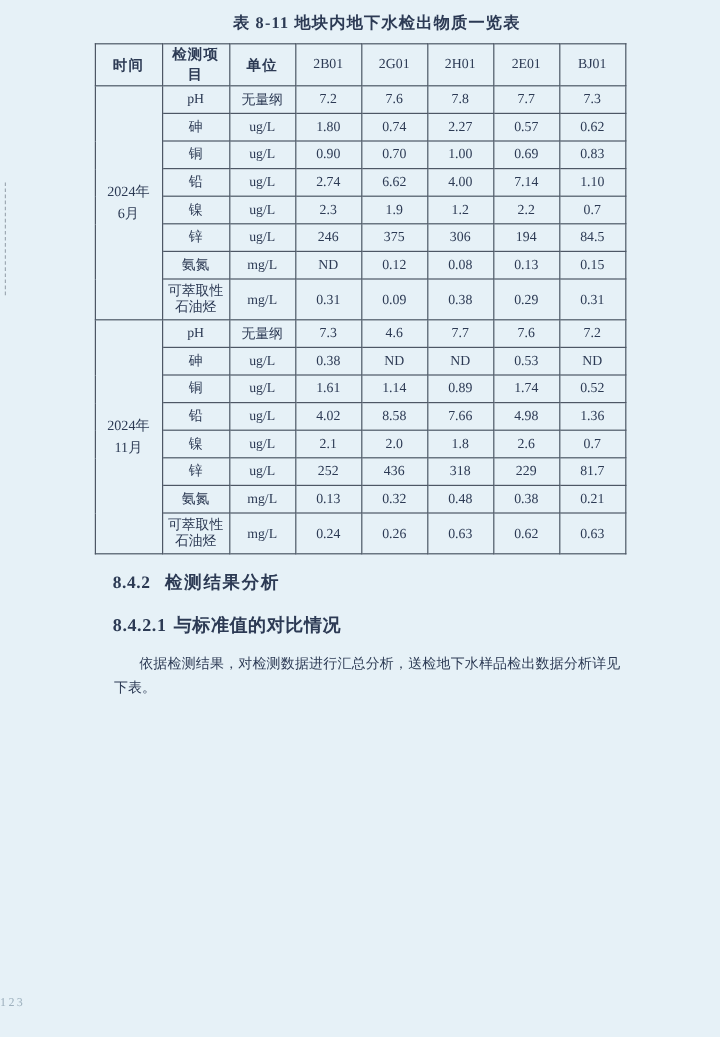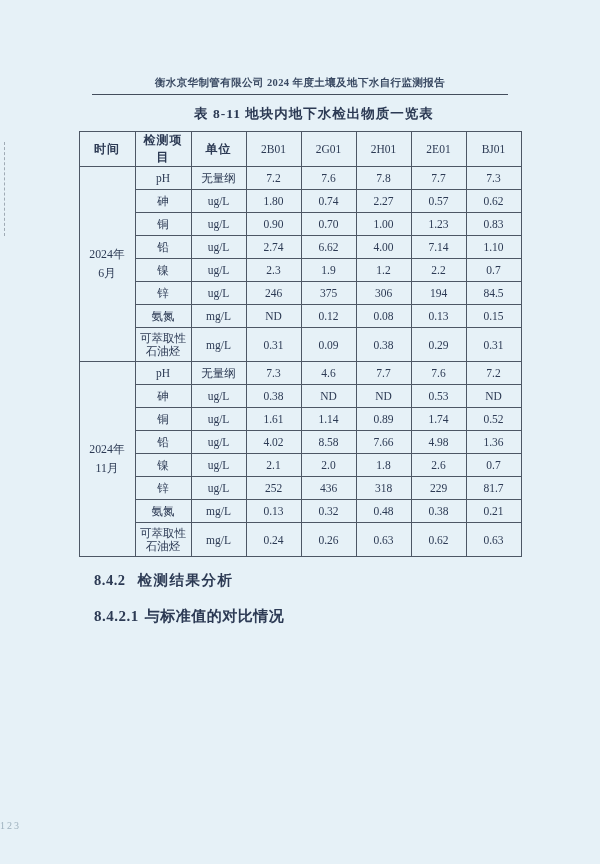--- a/index.html
+++ b/index.html
@@ -73,23 +73,20 @@
     text-align:left;font-size:10px;letter-spacing:2px;
     color:var(--faint,#9db0bd);
   }
 </style>
 </head>
 <body>
 
 <div class="page">
   <div class="scan-artifact"></div>
 
-  <div class="doc-header">
-    <span>衡水京华制管有限公司 2024 年度土壤及地下水自行监测报告</span>
-  </div>
 
   <div class="table-title">表 8-11 地块内地下水检出物质一览表</div>
 
   <table class="results-table">
     <colgroup>
       <col style="width:56px">
         <col style="width:56px">
         <col style="width:55px">
       <col style="width:55px">
         <col style="width:55px">
@@ -131,21 +128,21 @@
           <td>2.27</td>
           <td>0.57</td>
           <td>0.62</td>
         </tr>
         <tr>
           <td class="item-cell">铜</td>
           <td>ug/L</td>
           <td>0.90</td>
           <td>0.70</td>
           <td>1.00</td>
-          <td>1.23</td>
+          <td>0.69</td>
           <td>0.83</td>
         </tr>
         <tr>
           <td class="item-cell">铅</td>
           <td>ug/L</td>
           <td>2.74</td>
           <td>6.62</td>
           <td>4.00</td>
           <td>7.14</td>
           <td>1.10</td>
@@ -267,15 +264,16 @@
 
 
   <div class="section-heading">
     <span class="sec-num">8.4.2</span><span class="sec-title">检测结果分析</span>
   </div>
 
   <div class="subsection-heading">
     <span class="sec-num">8.4.2.1</span><span class="sec-title">与标准值的对比情况</span>
   </div>
 
+  <p class="paragraph">依据检测结果，对检测数据进行汇总分析，送检地下水样品检出数据分析详见下表。</p>
 
   <div class="page-number">123</div>
 </div>
 
 </body></html>

